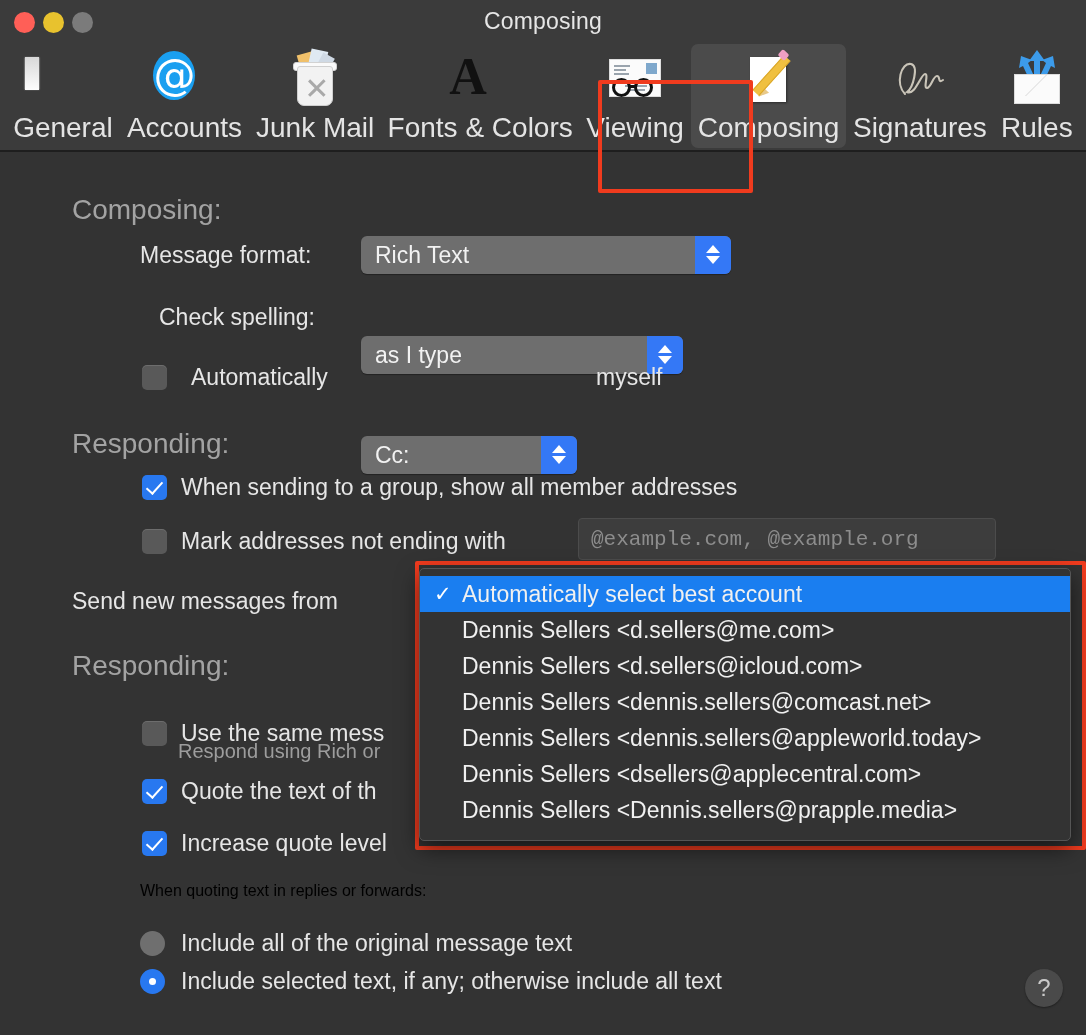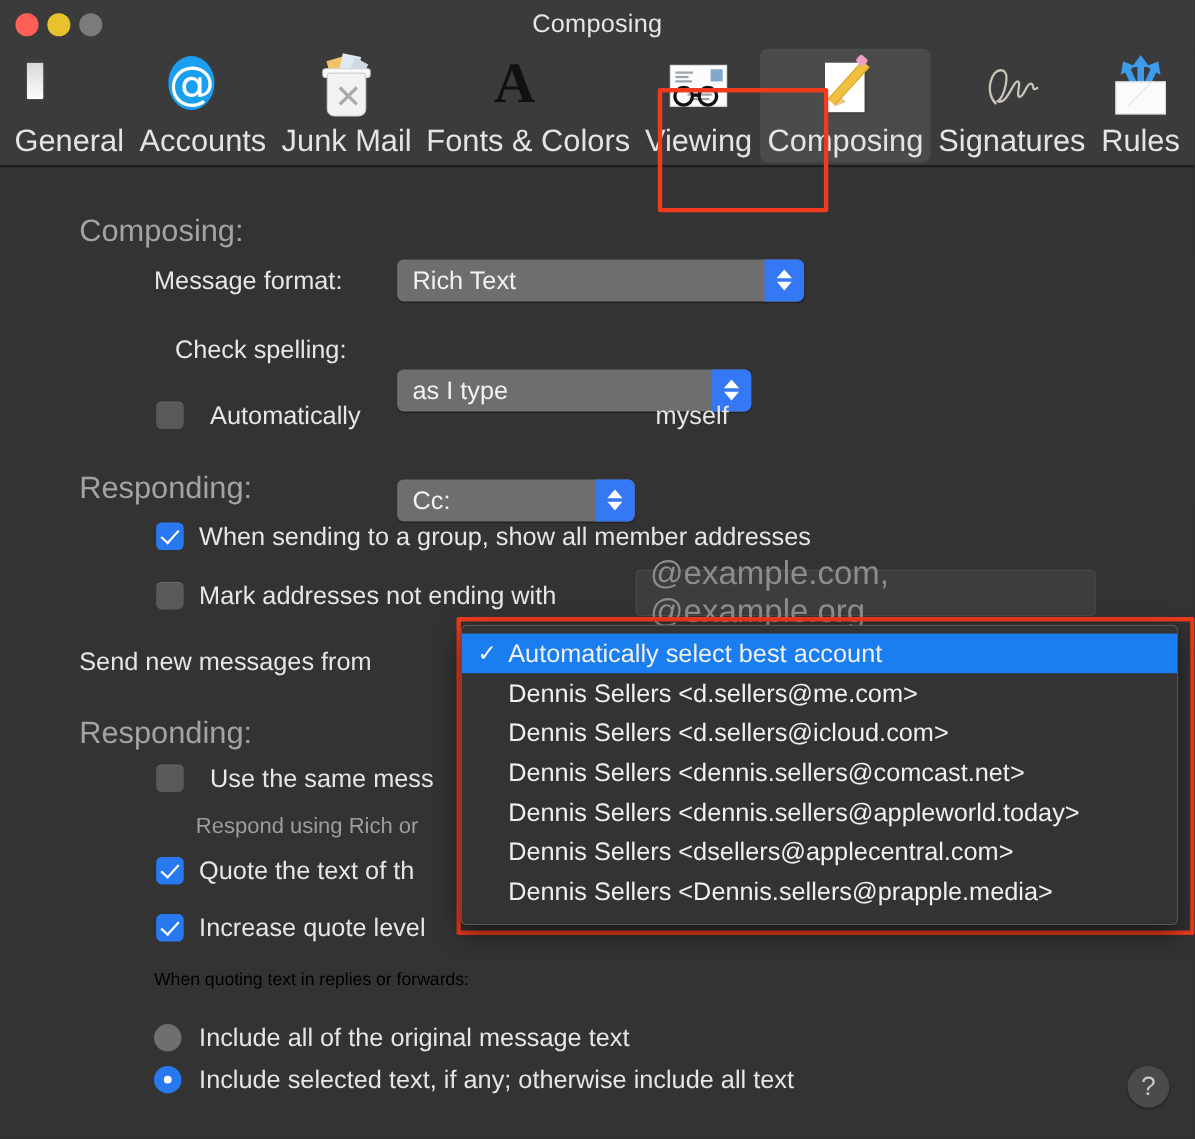--- a/index.html
+++ b/index.html
@@ -157,21 +157,21 @@
   }
   .radio.on { background:#2878f0; position:relative; }
   .radio.on::after {
     content:""; position:absolute; left:9px; top:9px; width:7px; height:7px;
     border-radius:50%; background:#fff;
   }
   .textfield {
     height:42px; background:#3d3d3d; border:1px solid #4c4c4c; border-radius:4px;
     display:flex; align-items:center; padding-left:12px;
   }
-  .textfield .ph { color:#8d8d8d; font-size:30px; }
+  .textfield .ph { color:#8d8d8d; font-size:21px;font-family:Liberation Mono, monospace; }
 
   
   .menu-frame {
     position:absolute; left:415px; top:561px; width:671px; height:289px;
     border:4px solid #f03b1e; border-radius:2px; z-index: 40;
   }
   .menu {
     position:absolute; left:419px; top:568px; width:652px; height:273px;
     background:#333333; border:1px solid #555; border-radius:5px;
     box-shadow: 0 8px 22px rgba(0,0,0,.55); z-index: 41; overflow:hidden;
@@ -359,21 +359,21 @@
     <div class="textfield" style="position:absolute; left:578px; top:366px; width:418px;">
       <span class="ph">@example.com, @example.org</span>
     </div>
 
     <div class="row" style="left:72px; top:436px;">
       <span class="lbl">Send new messages from</span>
     </div>
 
     <div class="row grouphdr" style="left:72px; top:498px;">Responding:</div>
 
-    <div class="row" style="left:142px; top:542px; gap:24px;">
+    <div class="row" style="left:142px; top:568px; gap:14px;">
       <span class="cbx"></span>
       <span class="lbl">Use the same mess</span>
     </div>
     <div class="row" style="left:178px; top:588px;">
       <span class="lbl dim">Respond using Rich or</span>
     </div>
 
     <div class="row" style="left:142px; top:626px; gap:14px;">
       <span class="cbx on"></span>
       <span class="lbl">Quote the text of th</span>

